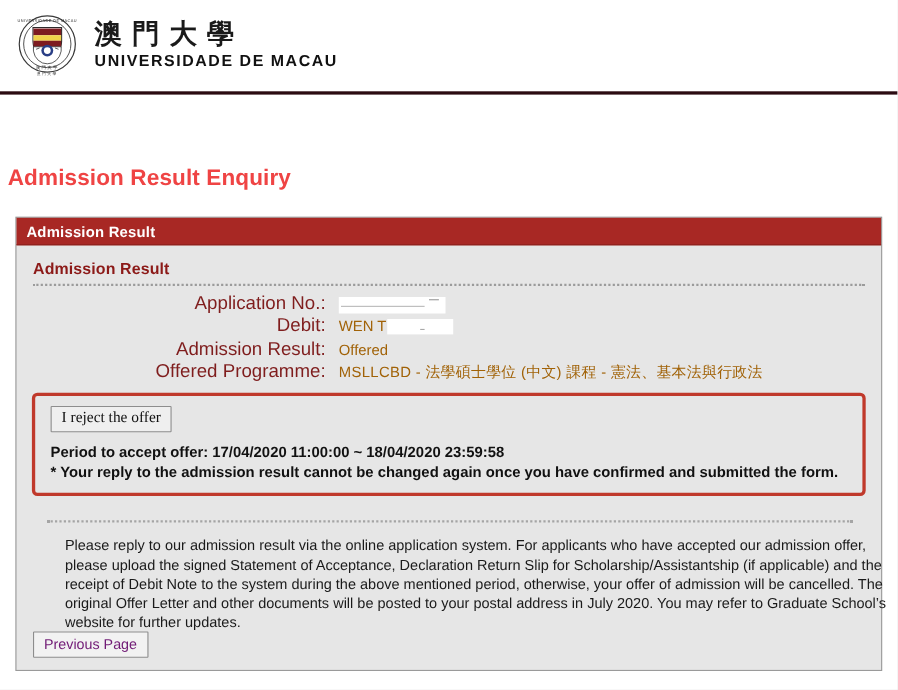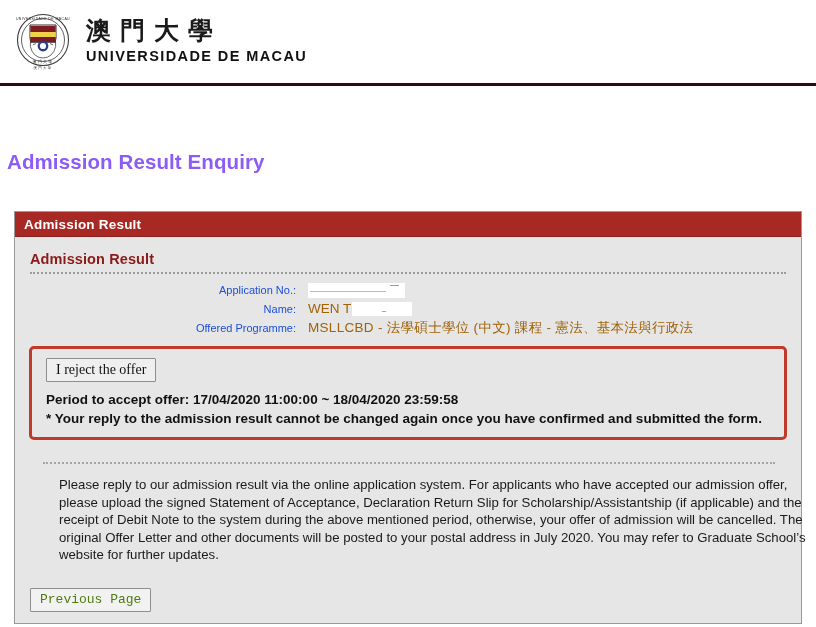--- a/index.html
+++ b/index.html
@@ -60,30 +60,30 @@
   #brand-pt { margin-top: 6px; }
   #brand-en { margin-top: 3px; }
 
   
   #page-title {
     position: absolute;
     left: 7px;
     top: 150px;
     font-size: 20.5px;
     font-weight: 700;
-    color: #8b5cf6;
+    color: #ef4444;
     letter-spacing: 0.1px;
     white-space: nowrap;
   }
 
   
   #panel {
     position: absolute;
     left: 14px;
-    top: 211px;
+    top: 197px;
     width: 788px;
     height: 413px;
     background: #e6e6e6;
     border: 1px solid #9a9a9a;
     box-sizing: border-box;
   }
   #panel-header {
     height: 25px;
     background: #a82824;
     border-bottom: 1px solid #8d211d;
@@ -122,22 +122,22 @@
   }
   .field-row {
     display: flex;
     align-items: baseline;
     line-height: 18px;
     margin-bottom: 1px;
   }
   .field-label {
     width: 293px;
     text-align: right;
-    font-size: 11px;
-    color: #1d4ed8;
+    font-size: 17px;
+    color: #7f1d1d;
     padding-right: 12px;
     box-sizing: border-box;
     white-space: nowrap;
   }
   .field-value {
     font-size: 13.5px;
     color: #a16207;
     white-space: nowrap;
     position: relative;
   }
@@ -235,23 +235,23 @@
     width: 762px;
   }
 
   
   #prev-wrap {
     position: absolute;
     left: 15px;
     bottom: 11px;
   }
   #prev-btn {
-    font-family: Liberation Mono, monospace;
+    font-family: Liberation Sans, sans-serif;
     font-size: 13px;
-    color: #4d7c0f;
+    color: #701a75;
     background: #f2f2f2;
     border: 1px solid #8d8d8d;
     border-radius: 1px;
     padding: 3px 9px 4px 9px;
     cursor: pointer;
   }
 </style>
 </head>
 <body>
 
@@ -298,26 +298,30 @@
     <div id="fields">
 
       <div class="field-row">
         <div class="field-label">Application No.:</div>
         <div class="field-value">
           <span class="redacted-appno"></span>
         </div>
       </div>
 
       <div class="field-row">
-        <div class="field-label">Name:</div>
+        <div class="field-label">Debit:</div>
         <div class="field-value">
           <span>WEN T</span><span class="redacted-name"></span>
         </div>
       </div>
 
+      <div class="field-row" style="margin-top:3px;">
+        <div class="field-label">Admission Result:</div>
+        <div class="field-value">Offered</div>
+      </div>
 
       <div class="field-row">
         <div class="field-label">Offered Programme:</div>
         <div class="field-value cjk">MSLLCBD - 法學碩士學位 (中文) 課程 - 憲法、基本法與行政法</div>
       </div>
 
     </div>
 
     <div id="alert-box">
       <div id="alert-buttons">

